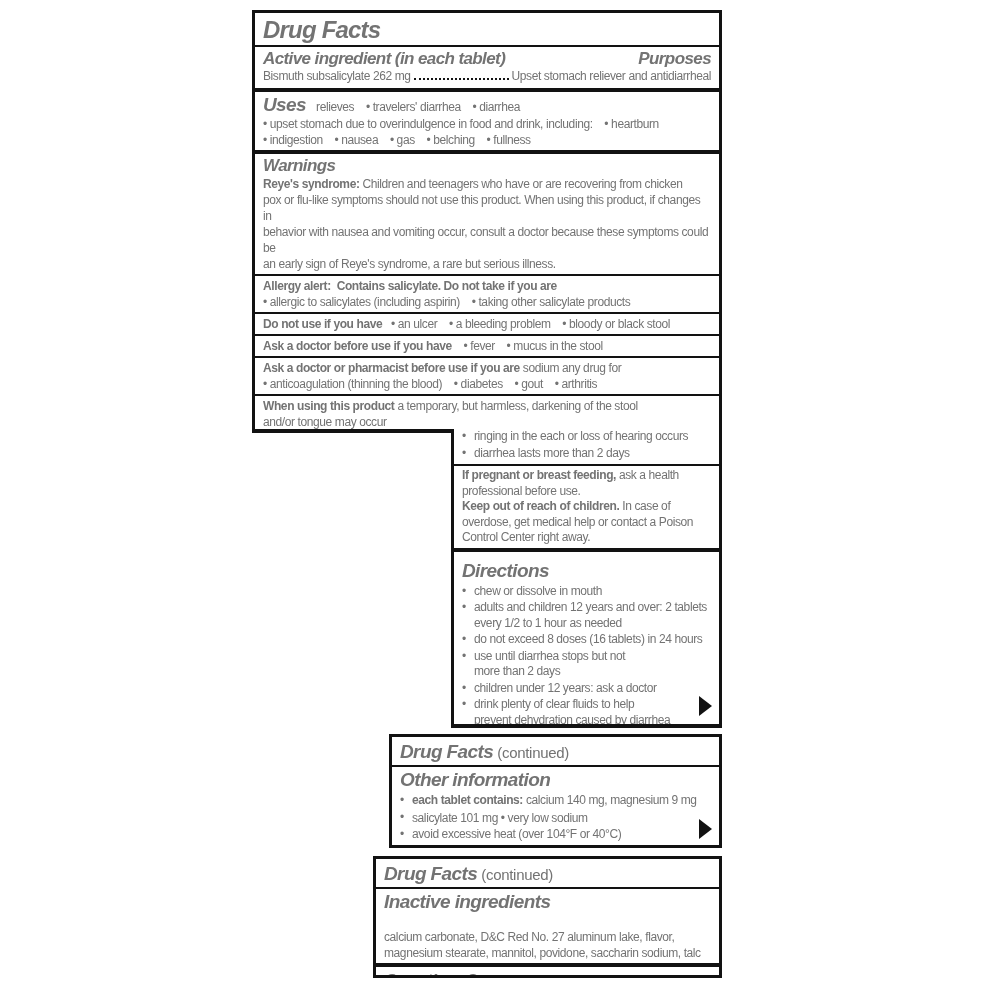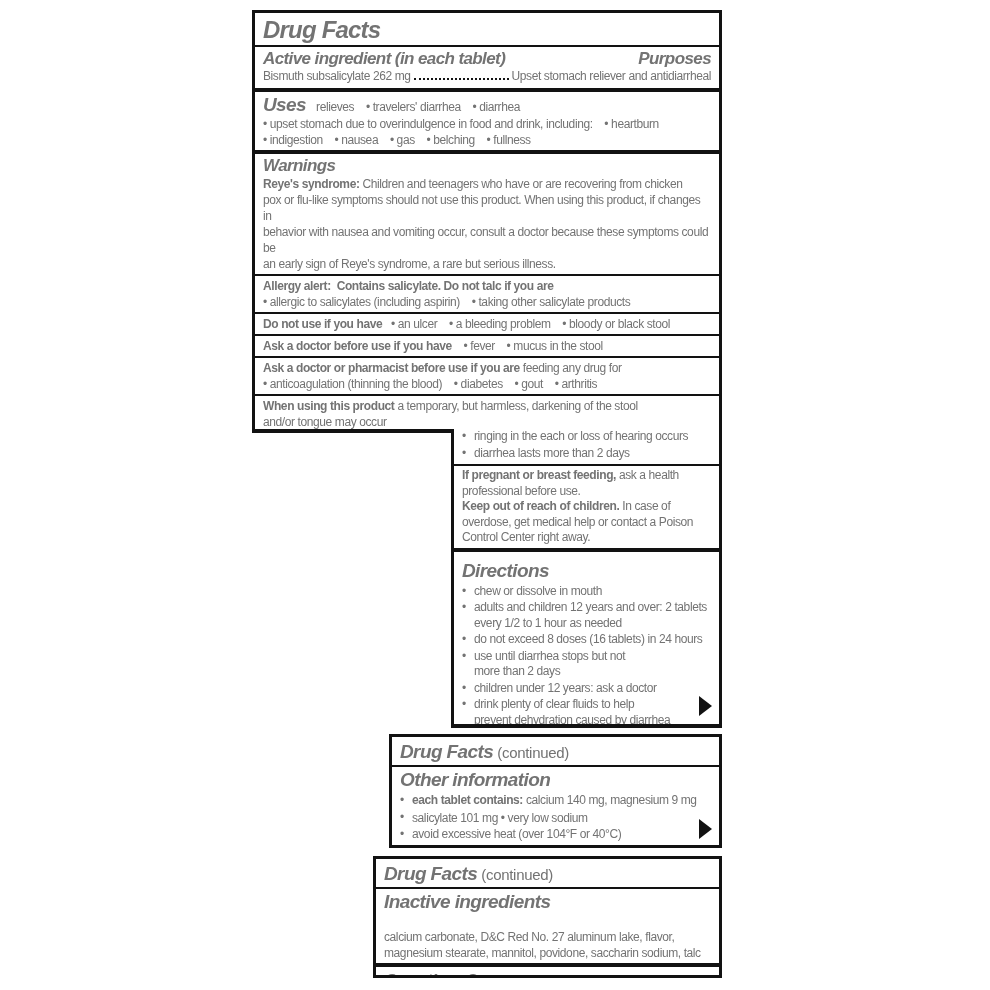--- a/index.html
+++ b/index.html
@@ -80,37 +80,37 @@
     <div class="sec">
       <div class="h-warn">Warnings</div>
       <div class="body-t"><b>Reye's syndrome:</b><span class="pre"> Children and teenagers who have or are recovering from chicken
 pox or flu-like symptoms should not use this product. When using this product, if changes in
 behavior with nausea and vomiting occur, consult a doctor because these symptoms could be
 an early sign of Reye's syndrome, a rare but serious illness.</span></div>
     </div>
     <div class="divider"></div>
 
     <div class="sec">
-      <div class="body-t"><b>Allergy alert:  Contains salicylate. Do not talc if you are</b></div>
+      <div class="body-t"><b>Allergy alert:  Contains salicylate. Do not take if you are</b></div>
       <div class="body-t">• allergic to salicylates (including aspirin)    • taking other salicylate products</div>
     </div>
     <div class="divider"></div>
 
     <div class="sec">
       <div class="body-t"><b>Do not use if you have</b><span>   • an ulcer    • a bleeding problem    • bloody or black stool</span></div>
     </div>
     <div class="divider"></div>
 
     <div class="sec">
       <div class="body-t"><b>Ask a doctor before use if you have</b><span>    • fever    • mucus in the stool</span></div>
     </div>
     <div class="divider"></div>
 
     <div class="sec">
-      <div class="body-t"><b>Ask a doctor or pharmacist before use if you are</b><span> feeding any drug for</span></div>
+      <div class="body-t"><b>Ask a doctor or pharmacist before use if you are</b><span> sodium any drug for</span></div>
       <div class="body-t">• anticoagulation (thinning the blood)    • diabetes    • gout    • arthritis</div>
     </div>
     <div class="divider"></div>
 
     <div class="sec">
       <div class="body-t"><b>When using this product</b><span class="pre"> a temporary, but harmless, darkening of the stool
 and/or tongue may occur</span></div>
     </div>
     <div class="divider"></div>
 

